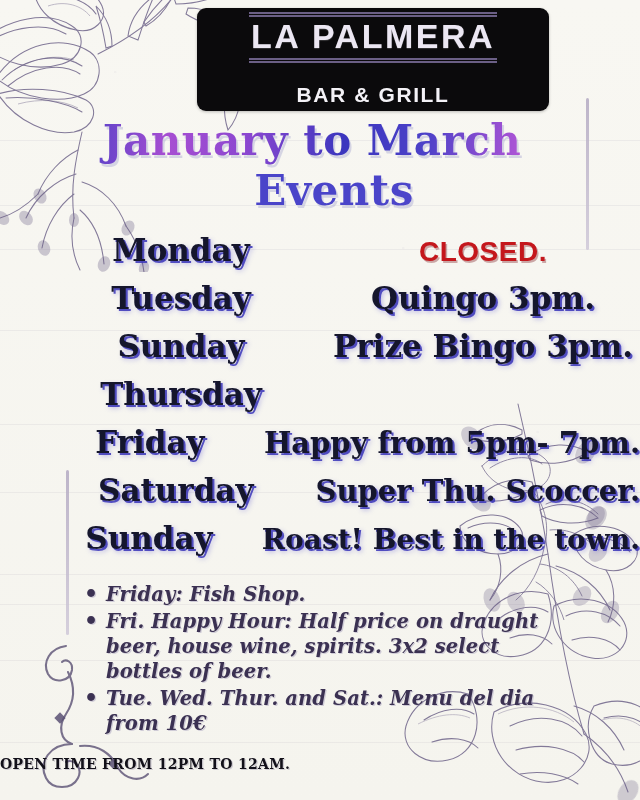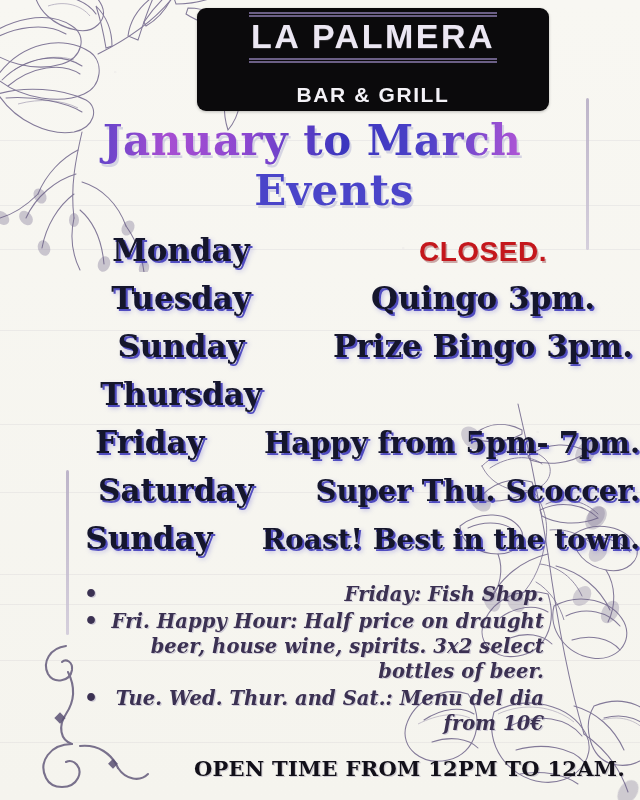--- a/index.html
+++ b/index.html
@@ -104,39 +104,39 @@
     font-family:Liberation Sans, sans-serif;
     text-shadow:1.5px 1.5px 0 rgba(120,20,25,.35);
     letter-spacing:.5px;
   }
   .event.tight{font-size:29px;}
   .event.tighter{font-size:28px;}
 
   
   .notes{
     position:absolute;left:84px;top:582px;width:460px;
-    list-style:none;margin:0;padding:0;text-align:right;
+    list-style:none;margin:0;padding:0;
   }
   .notes li{
     position:relative;padding-left:22px;margin-bottom:2px;
     font-family:"DejaVu Serif",serif;
     font-style:italic;font-weight:700;font-size:19.5px;line-height:25px;
     color:#3b3152;letter-spacing:.1px;
     text-shadow:1.2px 1.2px 0 rgba(120,110,160,.30);
   }
   .notes li::before{
     content:"•";position:absolute;left:0;top:-1px;
     font-size:22px;color:#3b3152;font-style:normal;
   }
 
   
   .footer{
-    position:absolute;left:0;right:15px;top:756px;text-align:right;
+    position:absolute;left:0;right:15px;top:756px;text-align:left;
     font-family:"DejaVu Serif",serif;
-    font-weight:700;font-size:21px;letter-spacing:.3px;
+    font-weight:700;font-size:14px;letter-spacing:.3px;
     color:#121019;white-space:nowrap;
     text-shadow:1.2px 1.2px 0 rgba(90,80,120,.25);
   }
 </style>
 </head>
 <body>
 
 <div class="poster">
 
   <div class="rule" style="top:140px"></div>

